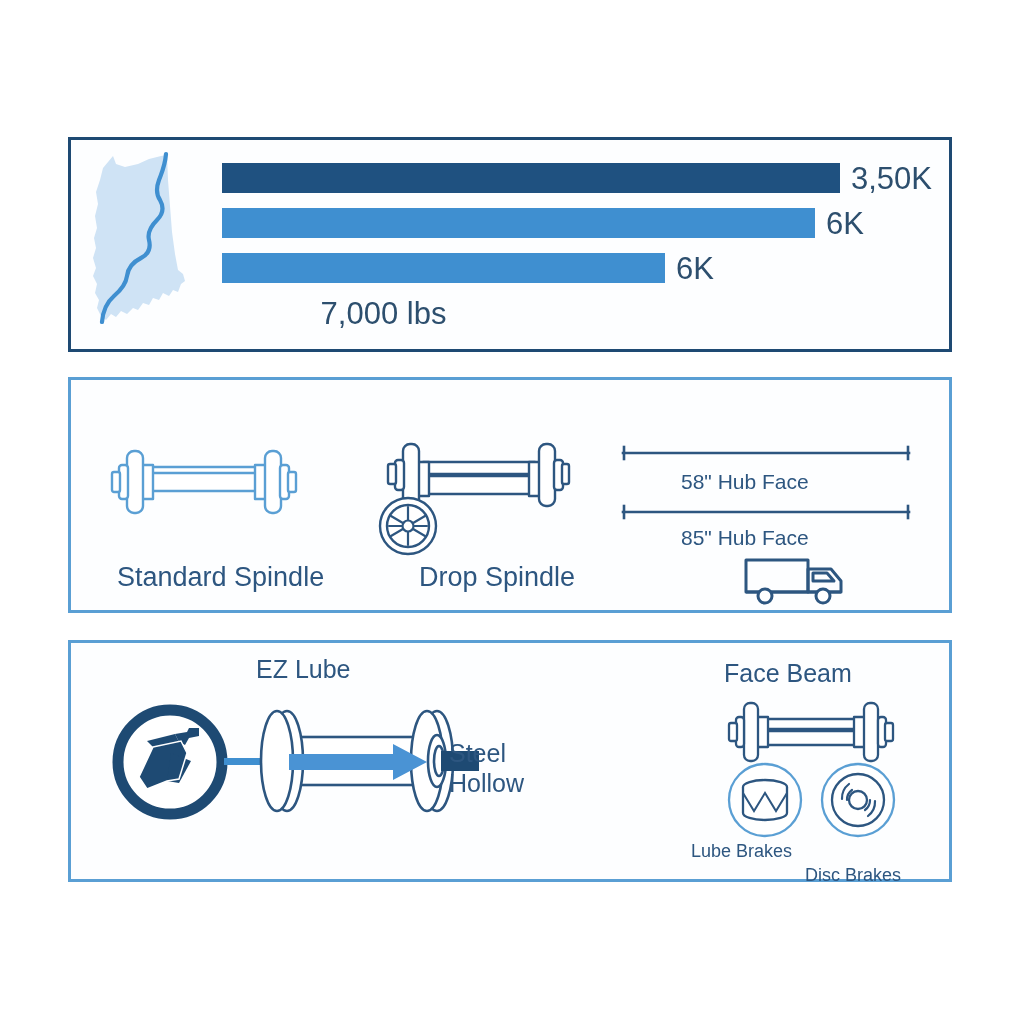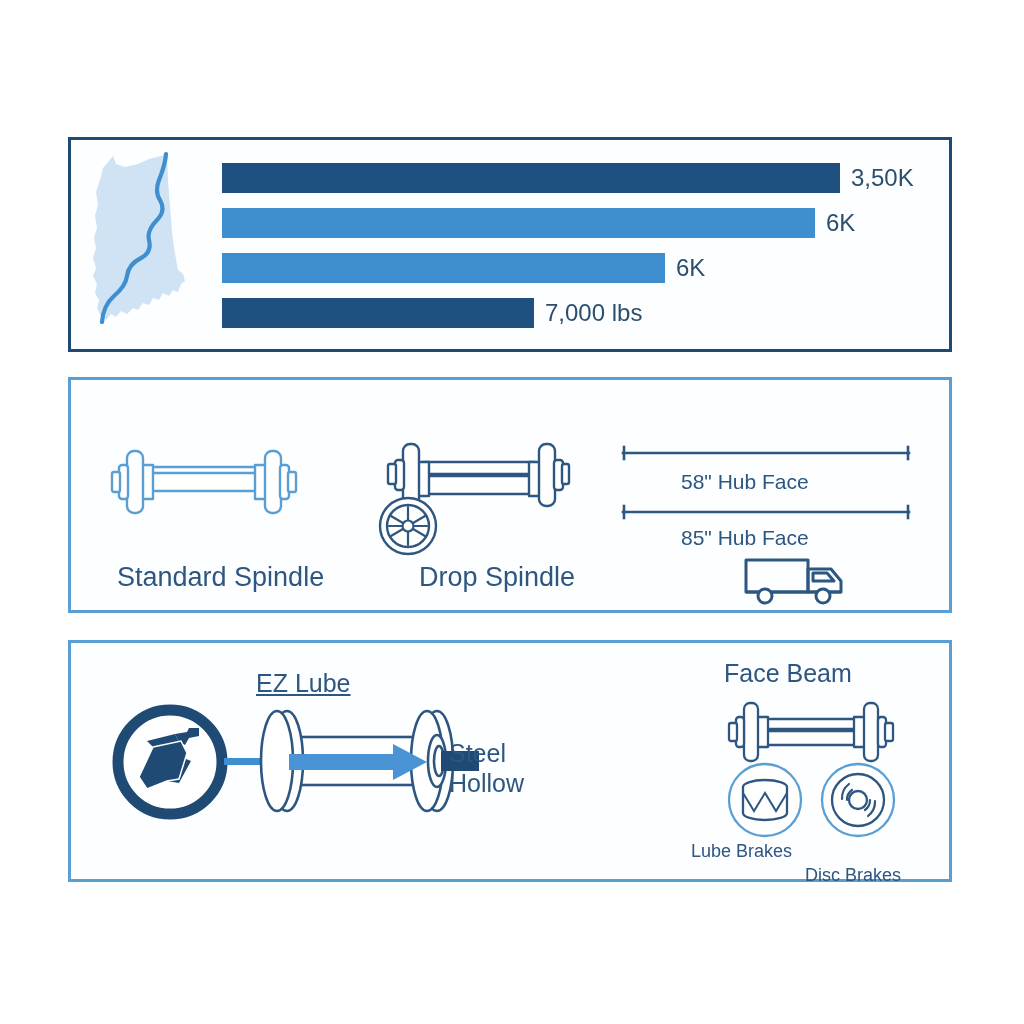--- a/index.html
+++ b/index.html
@@ -73,21 +73,21 @@
     left: 0;
     height: 30px;
     display: flex;
     align-items: center;
   }
   .bar {
     height: 30px;
     border-radius: 0;
   }
   .bar-label {
-    font-size: 24px;
+    font-size: 31px;
     line-height: 1;
     margin-left: 11px;
     white-space: nowrap;
     color: #2d4f6e;
   }
 
   
   .cap {
     position: absolute;
     font-size: 27px;
@@ -147,21 +147,21 @@
         <div class="bar-label">3,50K</div>
       </div>
       <div class="bar-row" style="top:45px;">
         <div class="bar" style="width:593px;background:#3f8fd0;"></div>
         <div class="bar-label">6K</div>
       </div>
       <div class="bar-row" style="top:90px;">
         <div class="bar" style="width:443px;background:#3f8fd0;"></div>
         <div class="bar-label">6K</div>
       </div>
-      <div class="bar-row" style="top:135px;">
+      <div class="bar-row" style="top:135px;flex-direction:column;">
         <div class="bar" style="width:312px;background:#1f5180;"></div>
         <div class="bar-label">7,000 lbs</div>
       </div>
     </div>
   </div>
 
   <div class="panel" id="panel-spindles">
 
     <div class="ico" style="left:38px; top:63px;">
       <svg width="190" height="78" viewBox="0 0 190 78">
@@ -281,21 +281,21 @@
         <rect x="200" y="58" width="38" height="20" fill="#1e4a73"></rect>
       </svg>
     </div>
 
     <div class="ico" style="left:218px; top:101px;">
       <svg width="140" height="36" viewBox="0 0 140 36">
         <path d="M0 10 L104 10 L104 0 L138 18 L104 36 L104 26 L0 26 Z" fill="#4a93d4"></path>
       </svg>
     </div>
 
-    <div class="cap-lg" style="left:185px; top:26px;text-decoration:underline;">EZ Lube</div>
+    <div class="cap-lg" style="left:185px; top:12px;">EZ Lube</div>
     <div class="cap-lg" style="left:378px; top:96px;">Steel</div>
     <div class="cap-lg" style="left:378px; top:126px;">Hollow</div>
 
     <div class="cap-lg" style="left:653px; top:16px;">Face Beam</div>
     <div class="ico" style="left:655px; top:56px;">
       <svg width="170" height="68" viewBox="0 0 170 68">
         <g fill="#ffffff" stroke="#2d5680" stroke-width="2.3" stroke-linejoin="round">
           <rect x="36" y="20" width="98" height="10"></rect>
           <rect x="36" y="32" width="98" height="14"></rect>
           <rect x="30" y="18" width="12" height="30"></rect>

